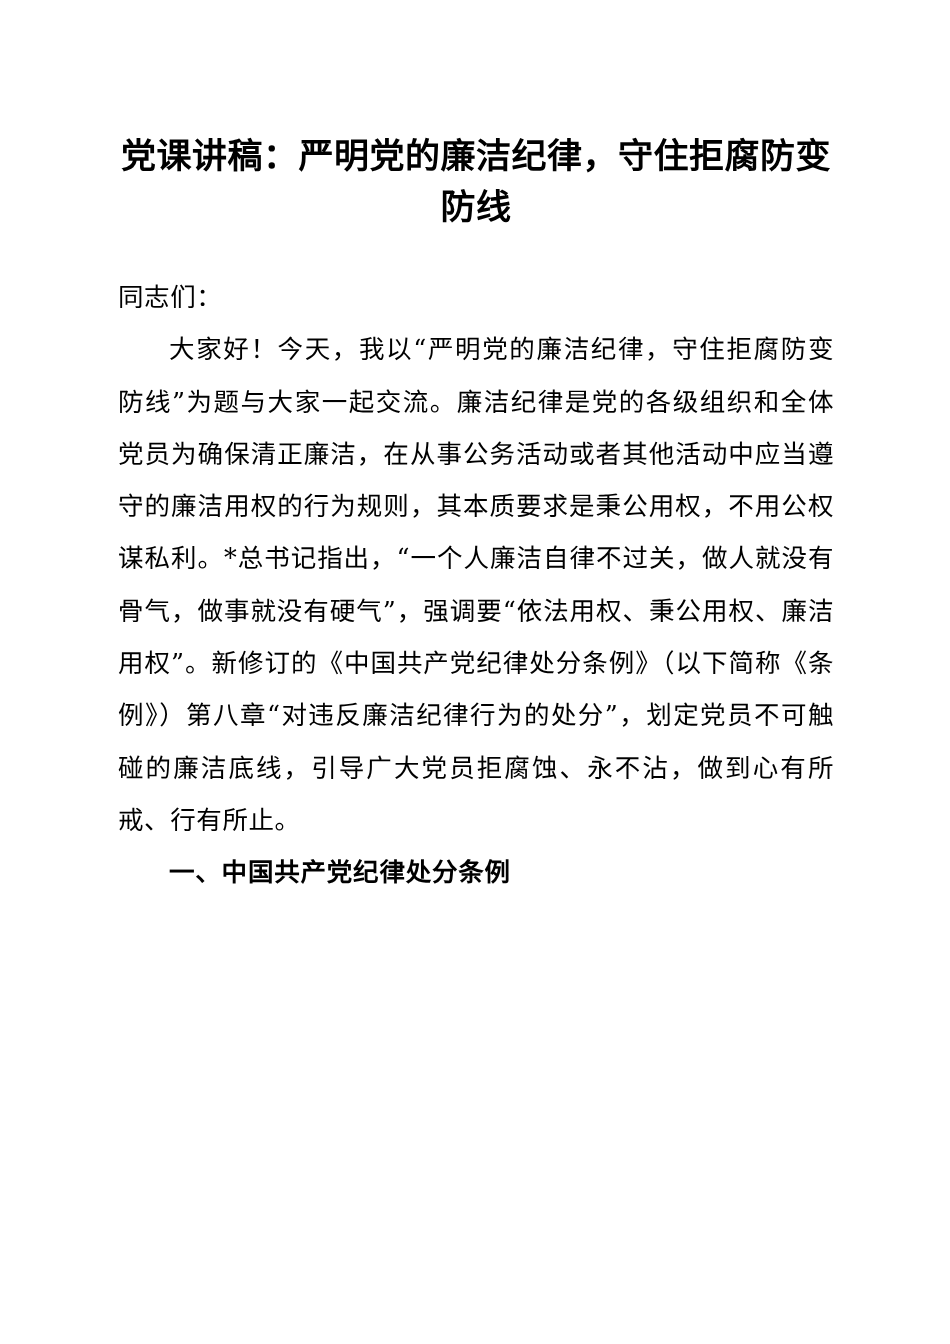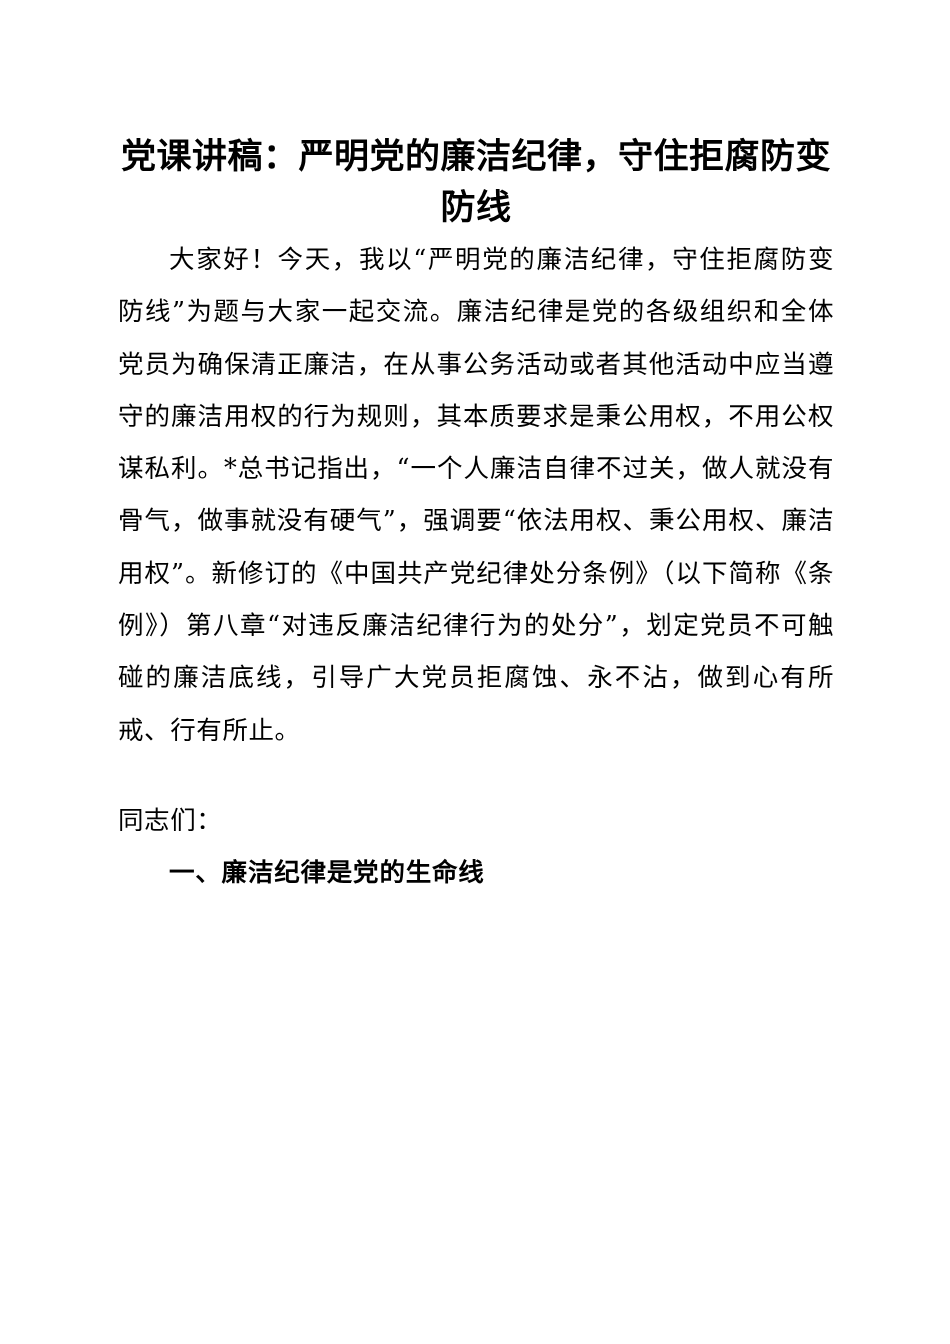--- a/index.html
+++ b/index.html
@@ -80,21 +80,21 @@
   }
 </style>
 </head>
 <body>
 
 <div class="page">
   <div class="content">
 
     <h1 class="doc-title">党课讲稿：严明党的廉洁纪律，守住拒腐防变防线</h1>
 
+    <p class="body-text para-flush first-body">同志们：</p>
+
     <p class="body-text para-indent">大家好！今天，我以“严明党的廉洁纪律，守住拒腐防变防线”为题与大家一起交流。廉洁纪律是党的各级组织和全体党员为确保清正廉洁，在从事公务活动或者其他活动中应当遵守的廉洁用权的行为规则，其本质要求是秉公用权，不用公权谋私利。*总书记指出，“一个人廉洁自律不过关，做人就没有骨气，做事就没有硬气”，强调要“依法用权、秉公用权、廉洁用权”。新修订的《中国共产党纪律处分条例》（以下简称《条例》）第八章“对违反廉洁纪律行为的处分”，划定党员不可触碰的廉洁底线，引导广大党员拒腐蚀、永不沾，做到心有所戒、行有所止。</p>
 
-    <p class="body-text para-flush first-body">同志们：</p>
-
-    <h2 class="section-heading">一、廉洁纪律是党的生命线</h2>
+    <h2 class="section-heading">一、中国共产党纪律处分条例</h2>
 
 
   </div>
 </div>
 
 </body></html>

